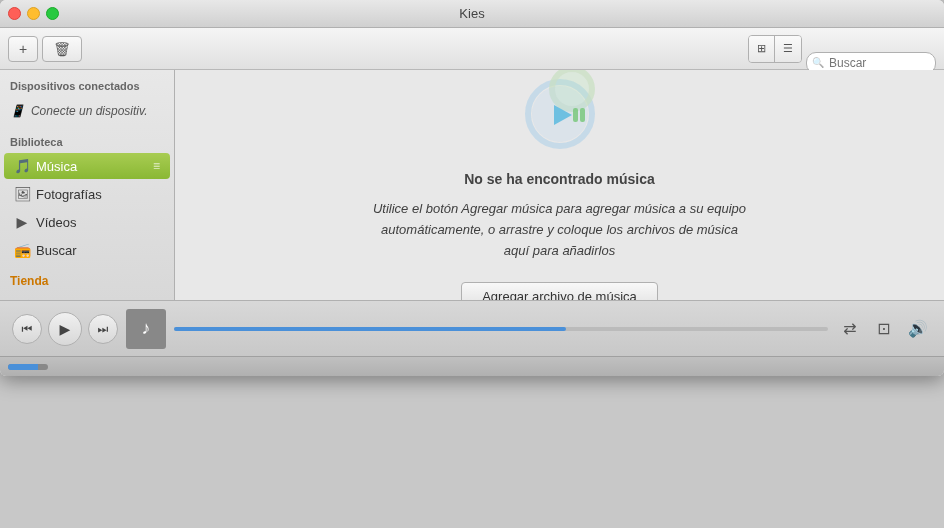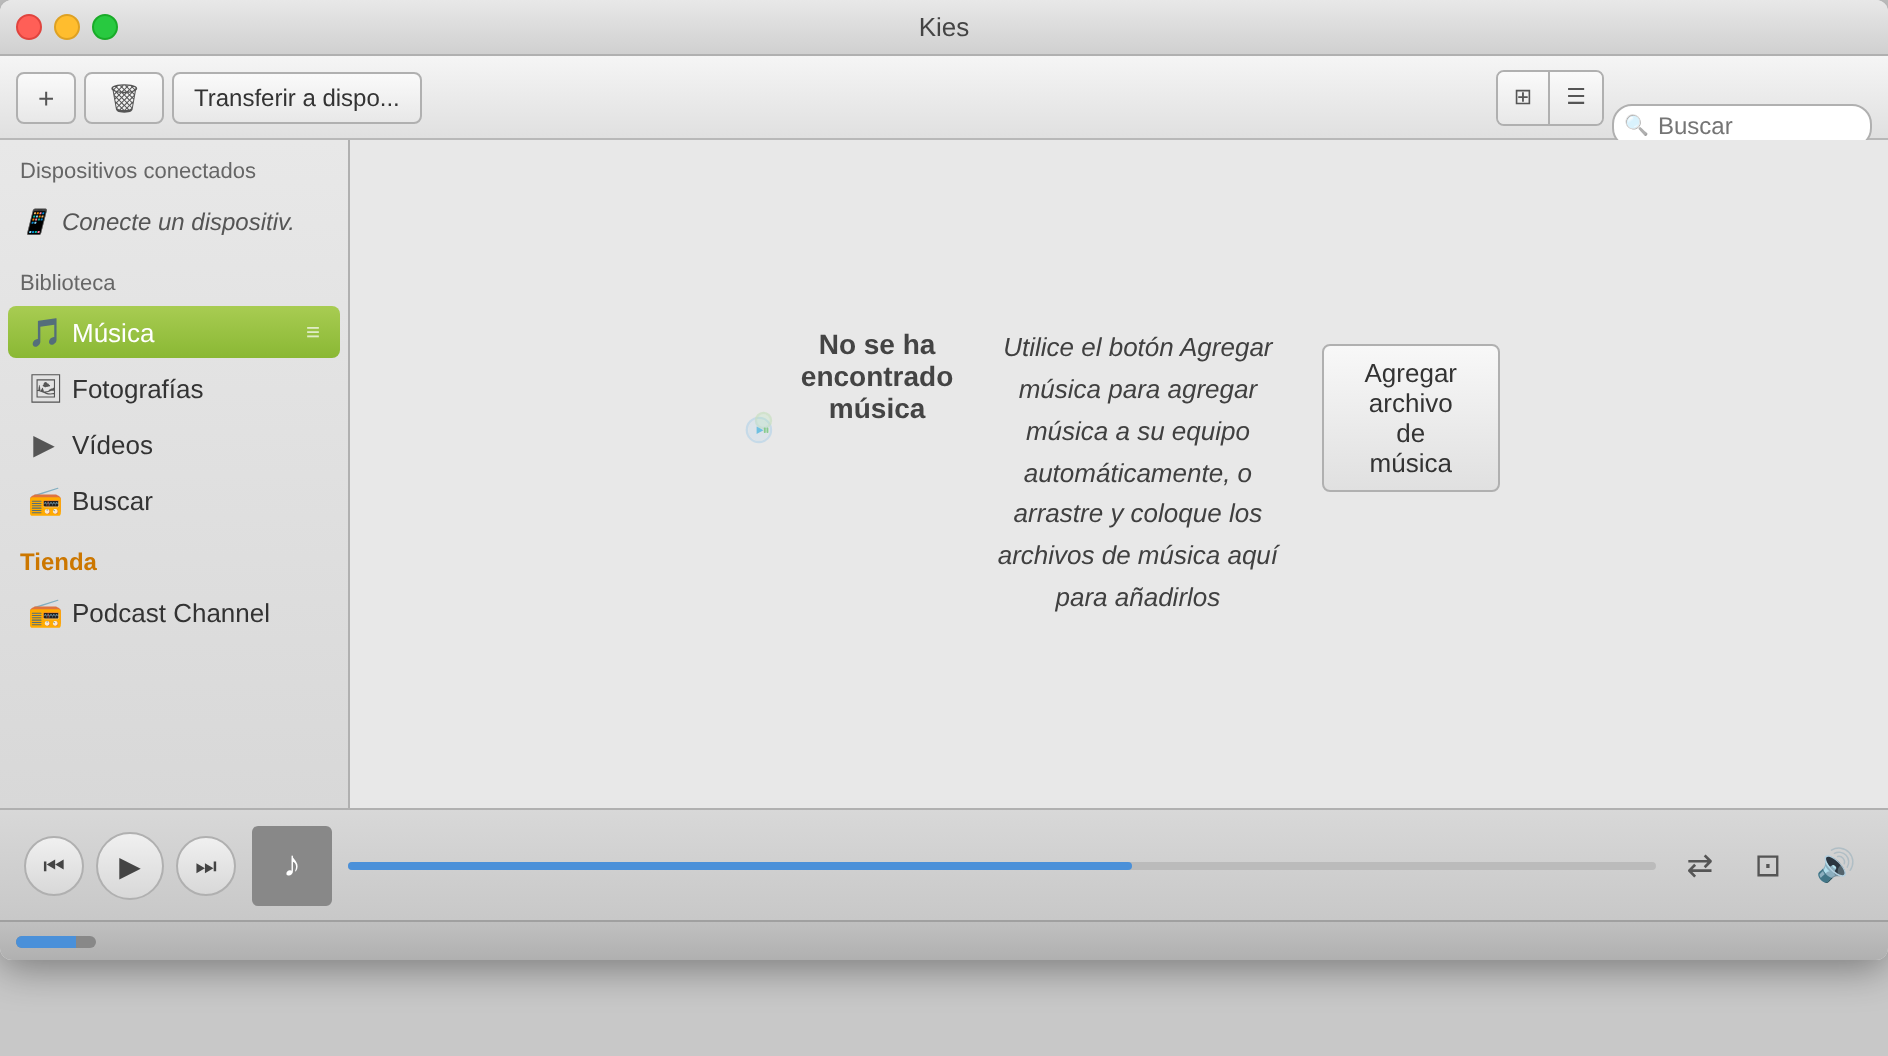--- a/index.html
+++ b/index.html
@@ -8,21 +8,21 @@
       height: 528px;
       font-family: -apple-system, 'Helvetica Neue', Arial, sans-serif;
       font-size: 13px;
       background: #c8c8c8;
       overflow: hidden;
     }
 
     
     .window {
       width: 944px;
-      height: 480px;
+      height: 376px;
       background: #ebebeb;
       border-radius: 6px;
       overflow: hidden;
       display: flex;
       flex-direction: column;
       box-shadow: 0 4px 20px rgba(0,0,0,0.4);
     }
 
     
     .titlebar {
@@ -149,21 +149,21 @@
       border-right: 1px solid #b0b0b0;
       flex-shrink: 0;
       overflow-y: auto;
       display: flex;
       flex-direction: column;
     }
 
     .sidebar-section-header {
       padding: 10px 10px 4px 10px;
       font-size: 11px;
-      font-weight: 400;
+      font-weight: 700;
       color: #666;
       text-transform: none;
     }
 
     .sidebar-item {
       display: flex;
       align-items: center;
       padding: 5px 10px;
       cursor: pointer;
       border-radius: 4px;
@@ -217,22 +217,22 @@
       display: flex;
       flex-direction: column;
       align-items: center;
       justify-content: center;
       padding: 20px;
       position: relative;
     }
 
     .empty-state {
       display: flex;
-      flex-direction: row;
-      align-items: flex-start;
+      flex-direction: column;
+      align-items: center;
       gap: 12px;
       max-width: 380px;
       text-align: center;
     }
 
     .empty-title {
       font-size: 14px;
       font-weight: 600;
       color: #444;
     }
@@ -390,23 +390,20 @@
     <div class="titlebar-title">Kies</div>
   </div>
 
   <div class="toolbar">
     <button class="toolbar-btn">
       <span class="toolbar-btn-icon">+</span>
     </button>
     <button class="toolbar-btn">
       <span class="toolbar-btn-icon">🗑</span>
     </button>
-    <button class="toolbar-btn">
-      <span>Transferir a dispo...</span>
-    </button>
     <div class="toolbar-spacer"></div>
     <div class="toolbar-view-btns">
       <button class="toolbar-view-btn">
         <span>⊞</span>
       </button>
       <button class="toolbar-view-btn">
         <span>☰</span>
       </button>
     </div>
     <div class="search-wrap">

